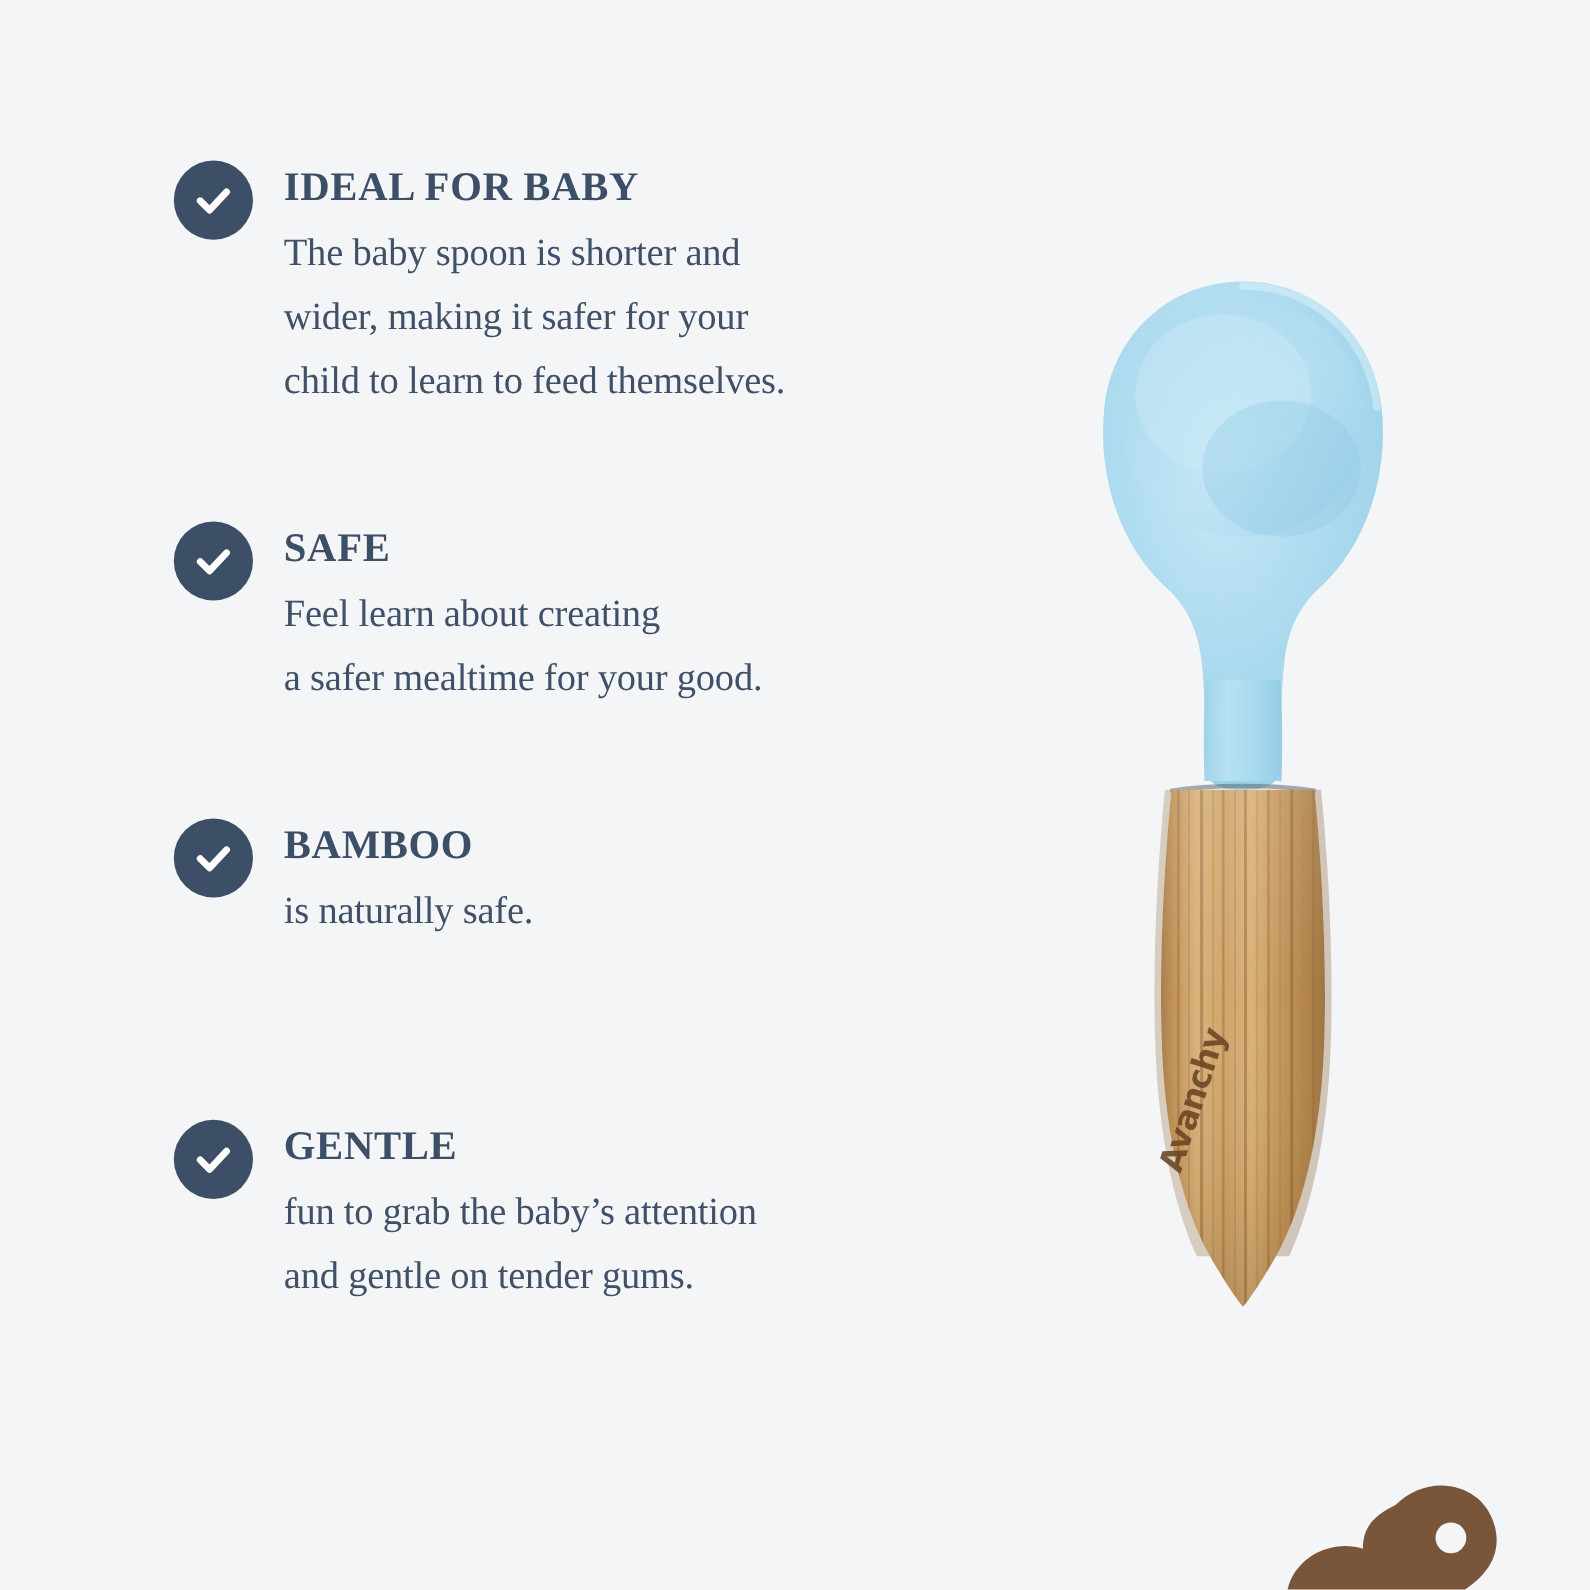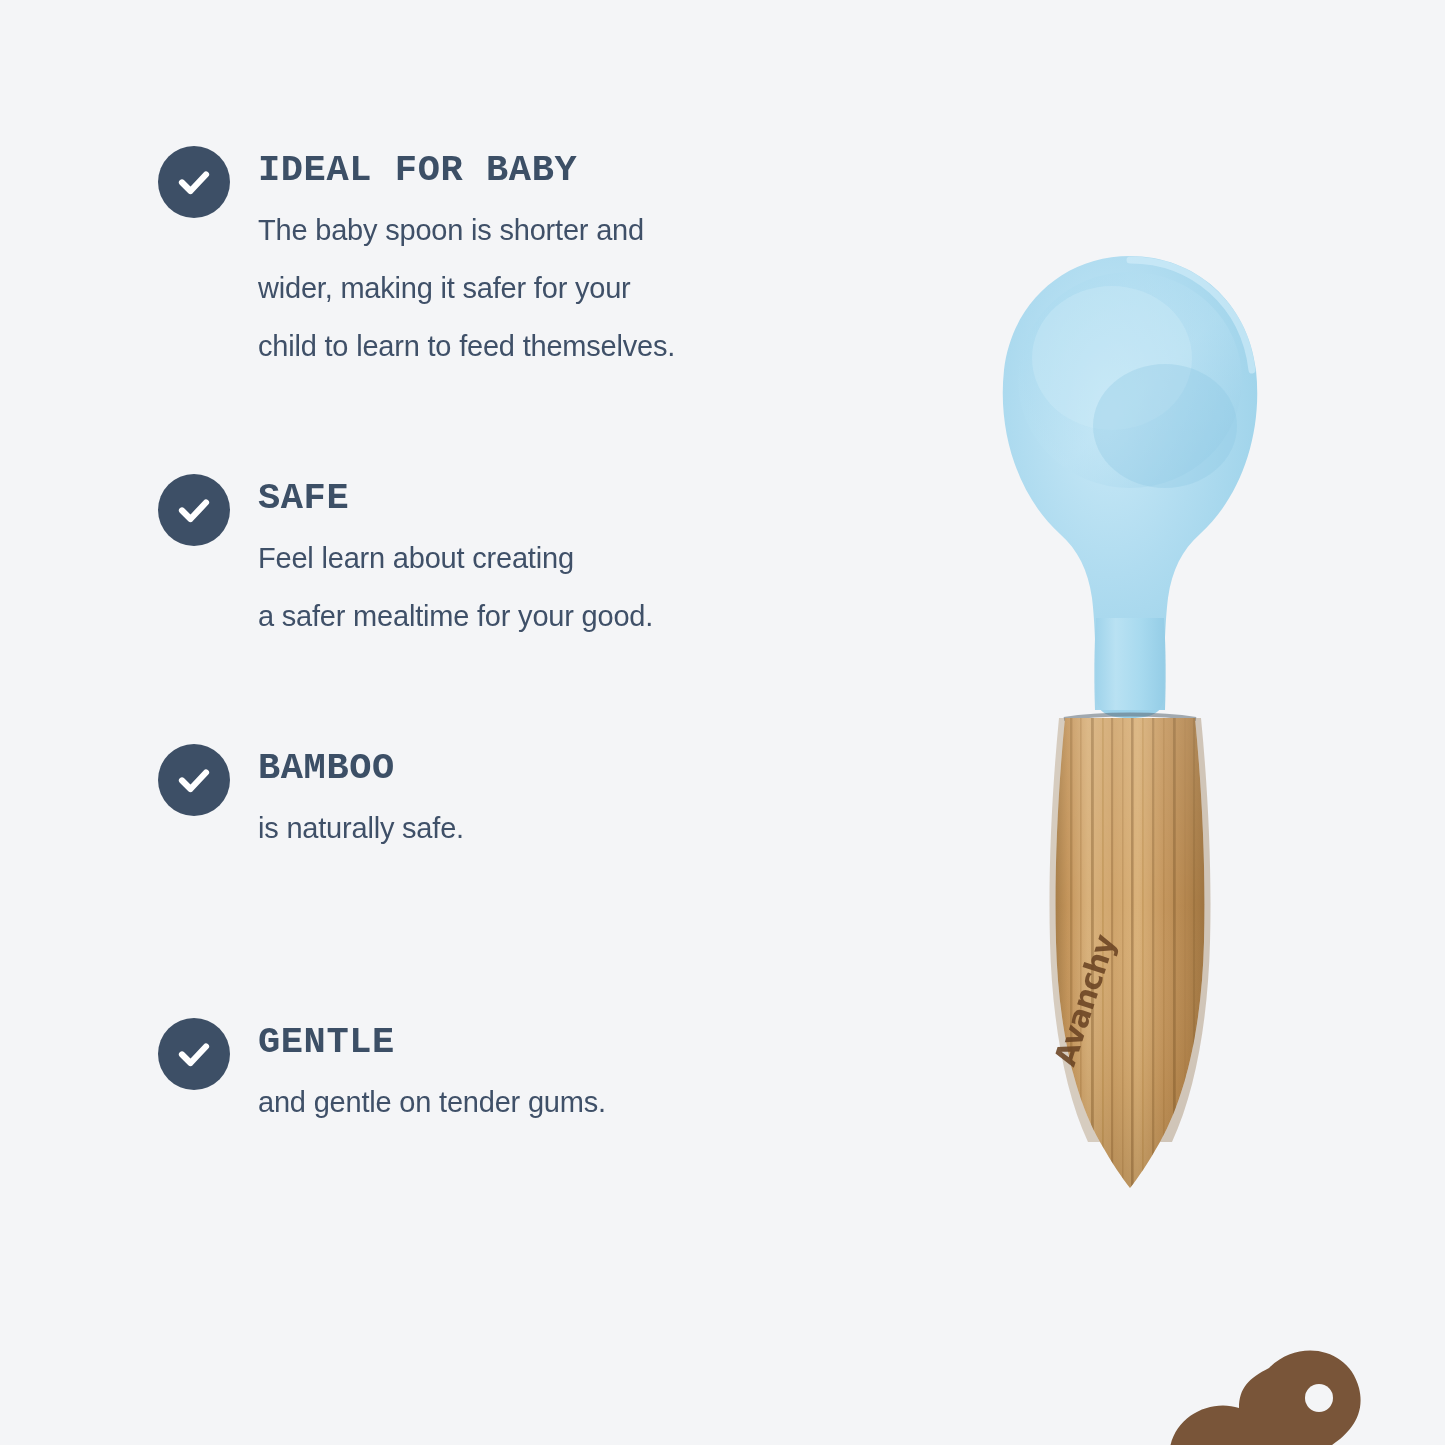--- a/index.html
+++ b/index.html
@@ -58,35 +58,35 @@
   }
 
   .feature-body {
     position: absolute;
     left: 100px;
     top: 0;
     width: 660px;
   }
 
   .feature-title {
-    font-family: Liberation Mono, monospace;
+    font-family: Liberation Serif, serif;
     font-weight: bold;
     font-size: 37px;
     letter-spacing: 0.6px;
     color: #3c4f66;
     line-height: 1.0;
     margin: 0 0 2px 0;
     padding-top: 6px;
     white-space: nowrap;
   }
 
   .feature-text {
-    font-family: Liberation Sans, sans-serif;
+    font-family: Liberation Serif, serif;
     font-weight: 400;
-    font-size: 29px;
+    font-size: 35px;
     line-height: 58px;
     color: #3f5068;
     margin: 0;
     padding-top: 10px;
     letter-spacing: -0.2px;
   }
   .feature-text .line { display: block; white-space: nowrap; }
 
   
   #feature-0 { top: 146px; }
@@ -188,20 +188,21 @@
 
     <div class="feature" id="feature-3">
       <span class="feature-icon">
         <svg viewBox="0 0 40 40" aria-hidden="true">
           <path d="M8 20.5 L16.5 29 L32 12.5" fill="none" stroke="#ffffff" stroke-width="6.2" stroke-linecap="round" stroke-linejoin="round"></path>
         </svg>
       </span>
       <div class="feature-body">
         <h3 class="feature-title">GENTLE</h3>
         <p class="feature-text">
+          <span class="line">fun to grab the baby’s attention</span>
           <span class="line">and gentle on tender gums.</span>
         </p>
       </div>
     </div>
 
   </div>
 
   <div class="product">
     <svg viewBox="0 0 340 960" aria-hidden="true">
       <defs>

